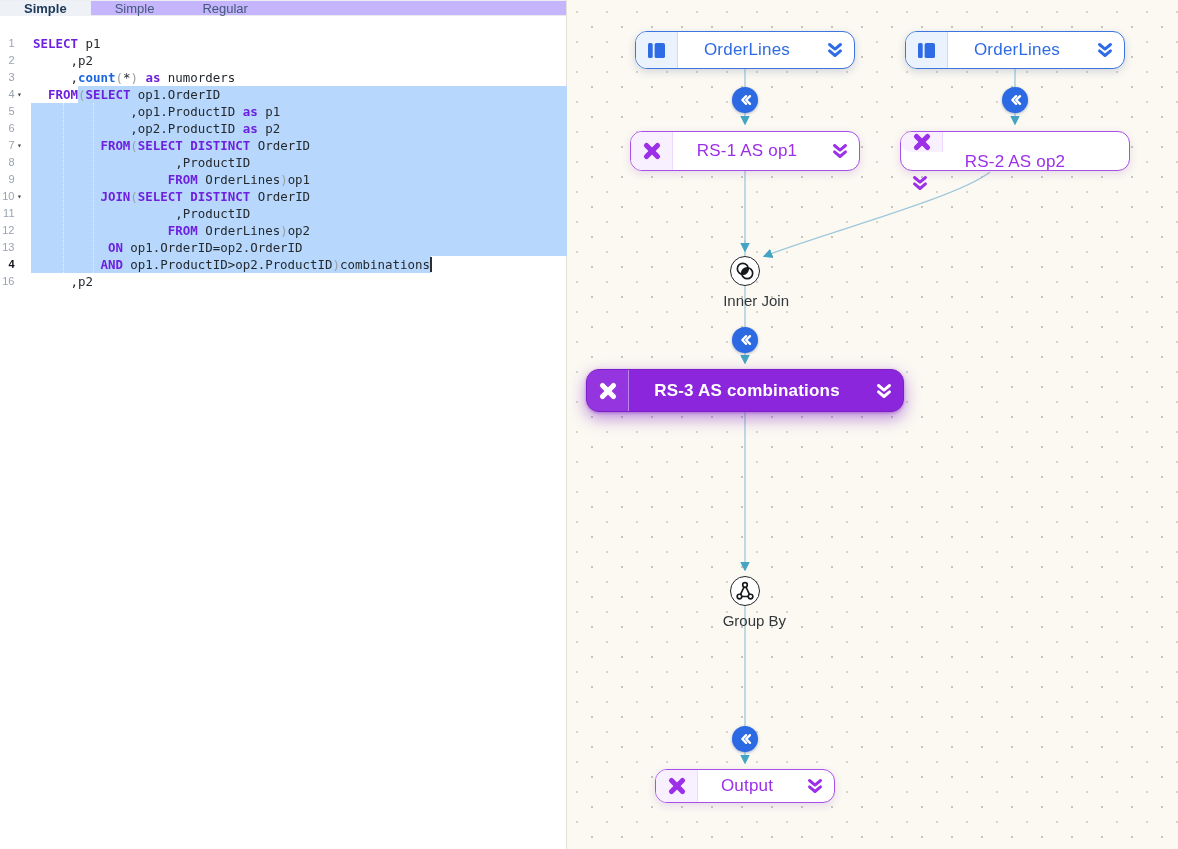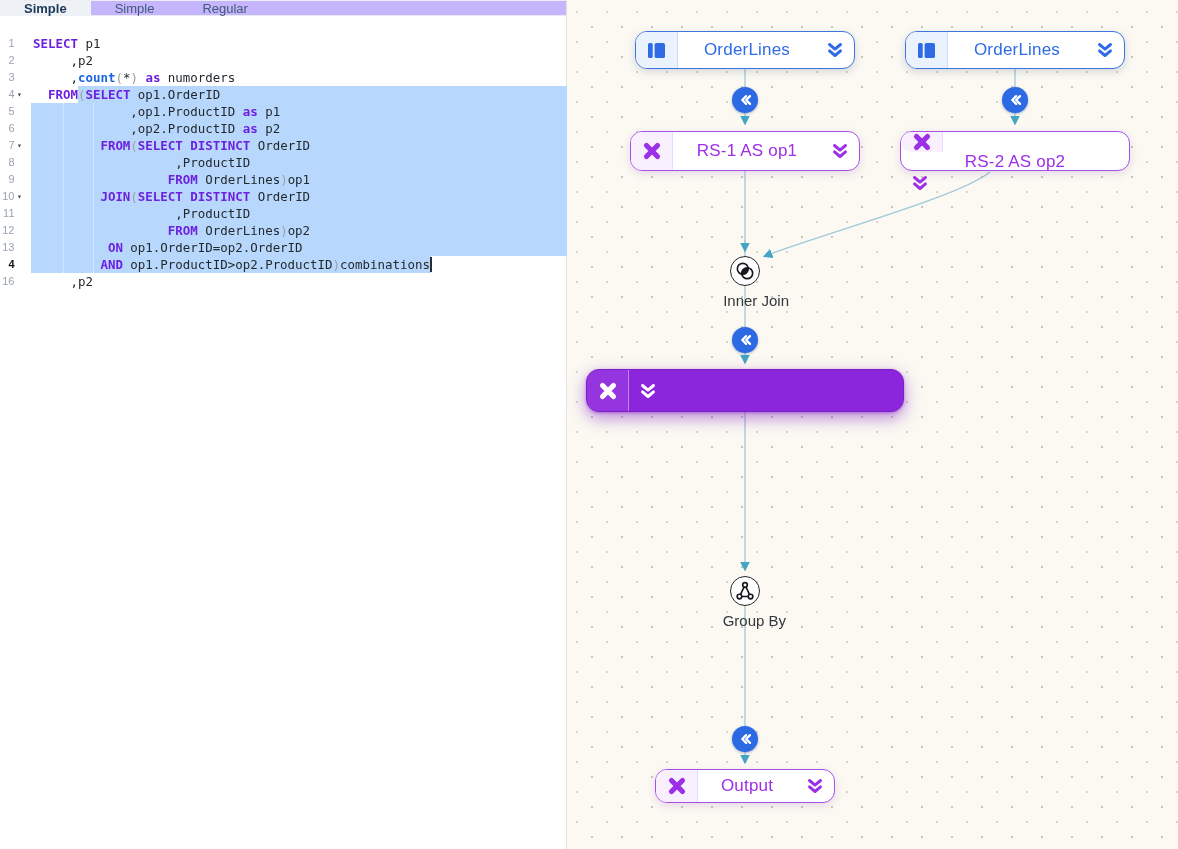--- a/index.html
+++ b/index.html
@@ -234,20 +234,21 @@
         </svg>
     </div>
 
     <div class="flow-node node-filled" style="left:19px; top:369px; width:318px; height:43px;">
       <div class="icon-cell">
         <svg width="20" height="20" viewBox="0 0 20 20" stroke="#ffffff" stroke-width="5.2" stroke-linecap="round">
             <line x1="4.5" y1="4.5" x2="15.5" y2="15.5"></line>
             <line x1="15.5" y1="4.5" x2="4.5" y2="15.5"></line>
           </svg>
       </div>
+      <div class="node-label">RS-3 AS combinations</div>
       <div class="chev-cell">
         <svg width="22" height="22" viewBox="0 0 24 24" fill="none" stroke="#ffffff" stroke-width="3.2" stroke-linecap="round" stroke-linejoin="round">
             <path d="M6 6 L12 11 L18 6"></path>
             <path d="M6 13 L12 18 L18 13"></path>
           </svg>
       </div>
     </div>
 
     <div class="op-circle" style="left:163px; top:576px;">
       <svg width="24" height="24" viewBox="0 0 26 26" fill="none" stroke="#16181b" stroke-width="1.8" stroke-linejoin="round">

